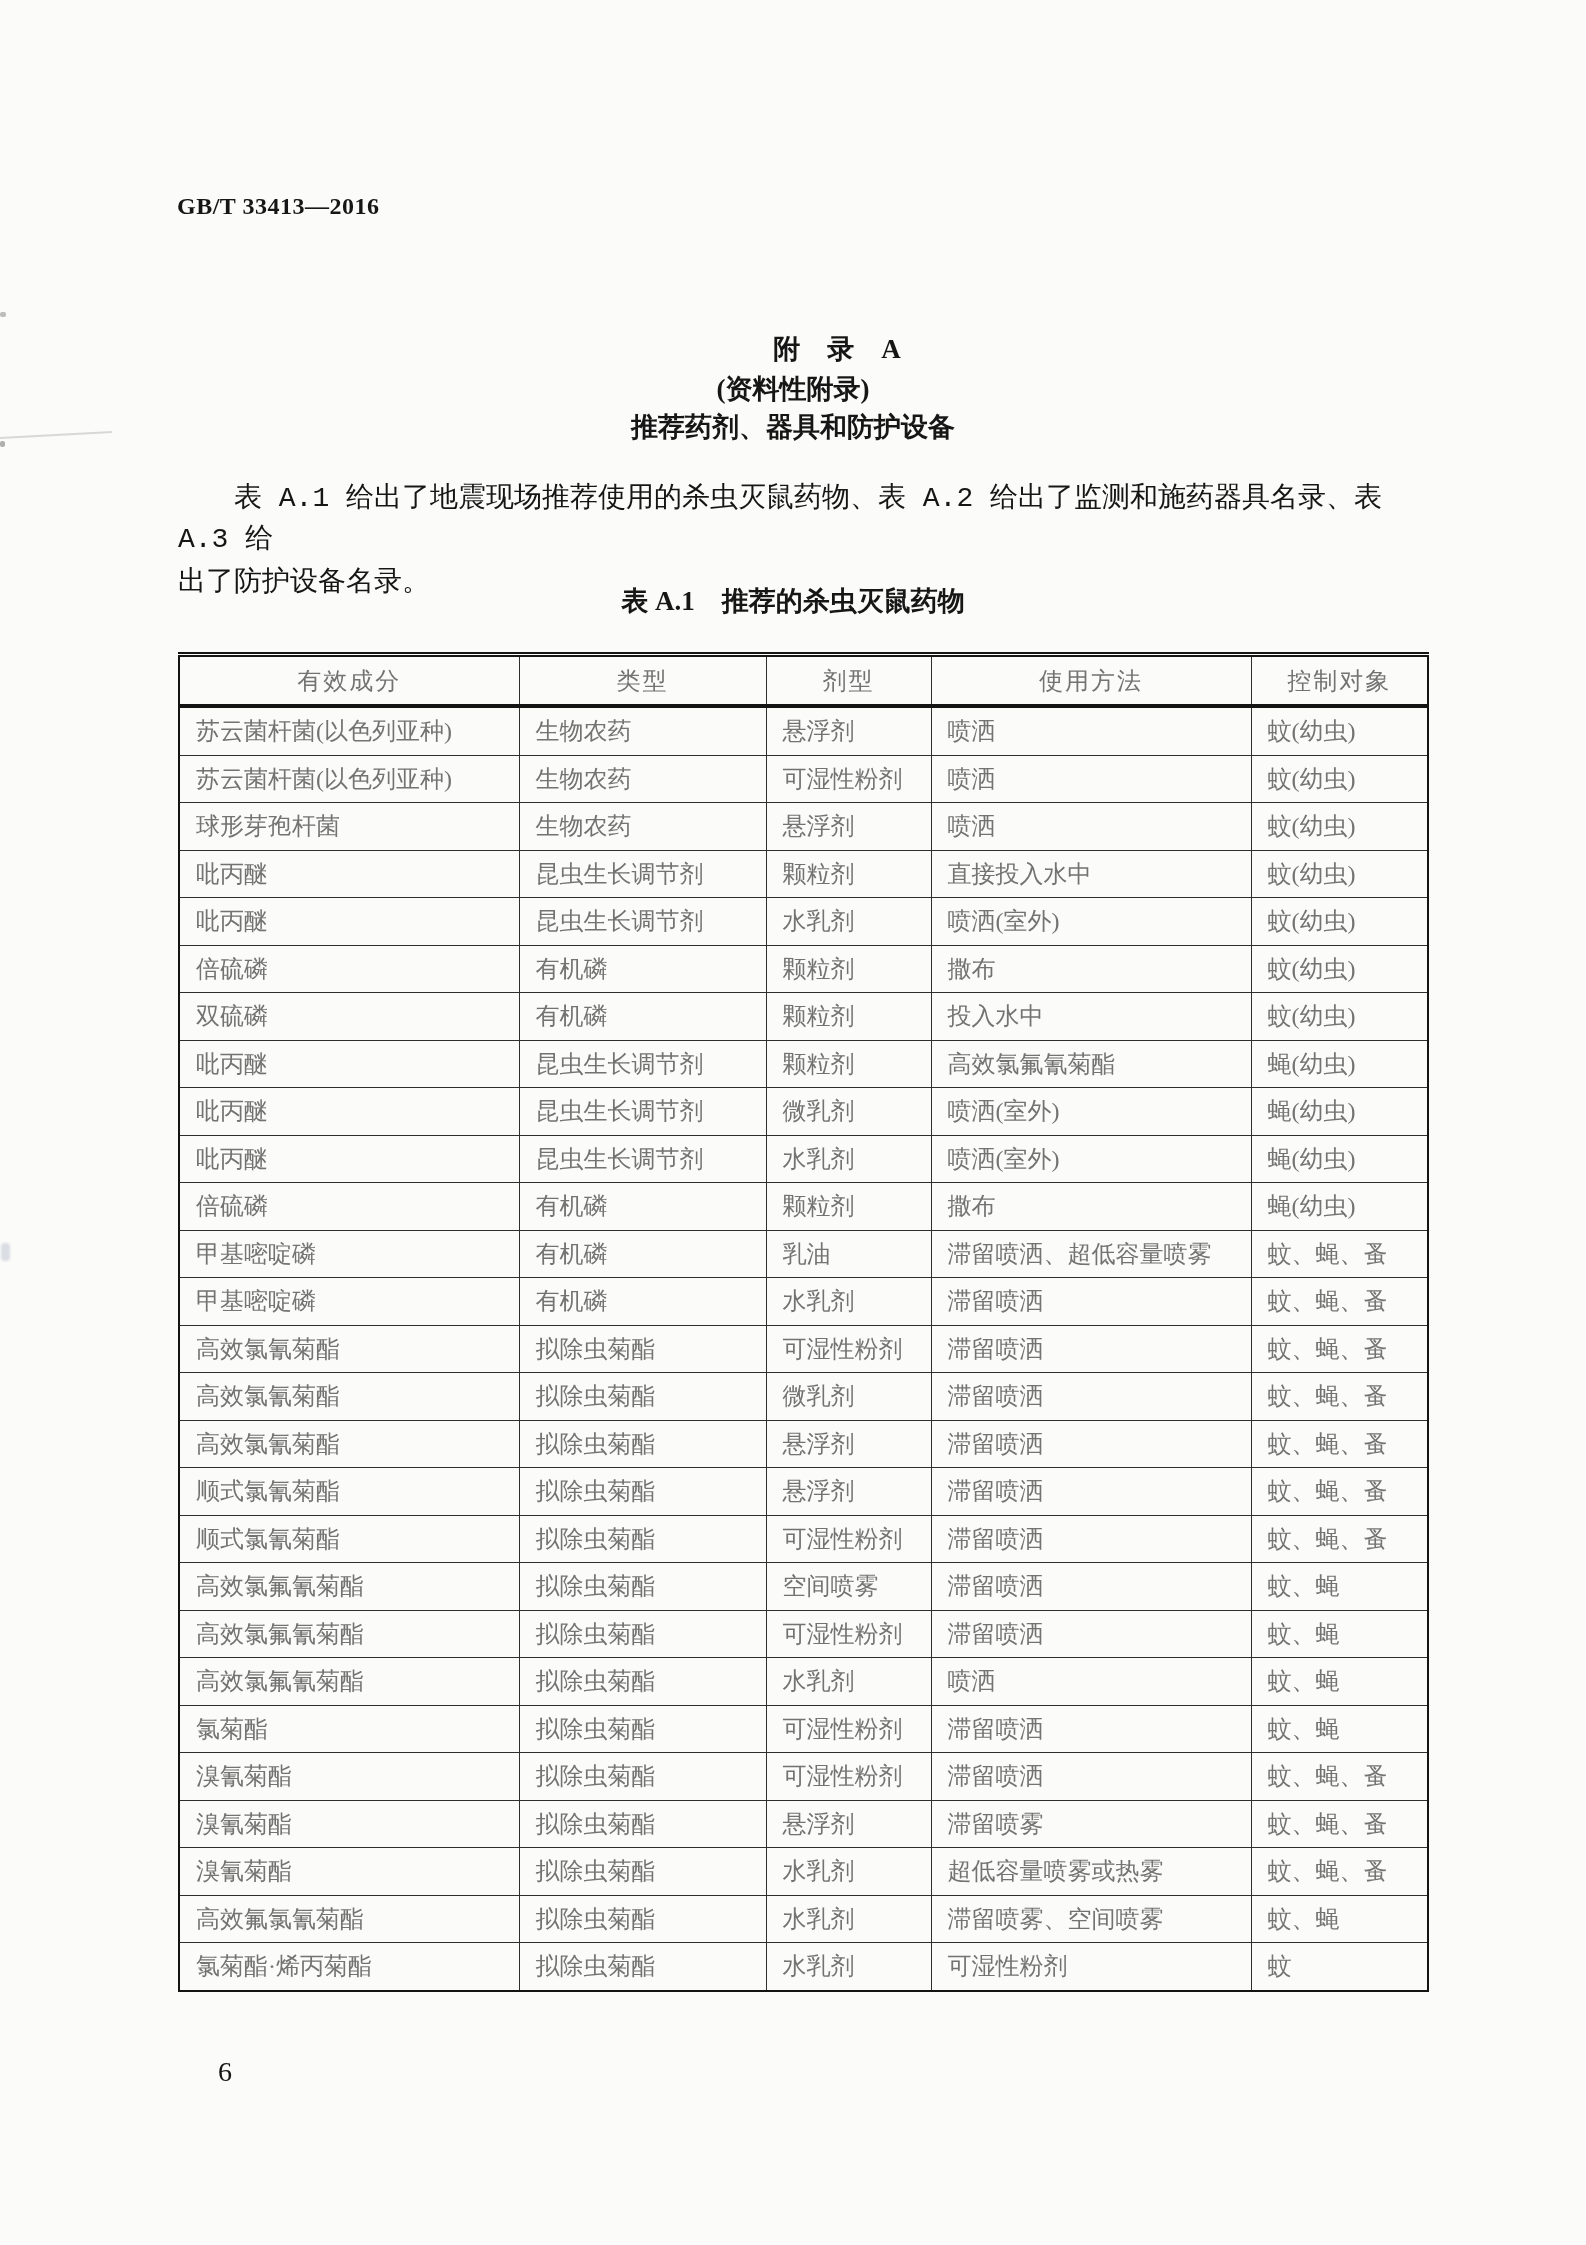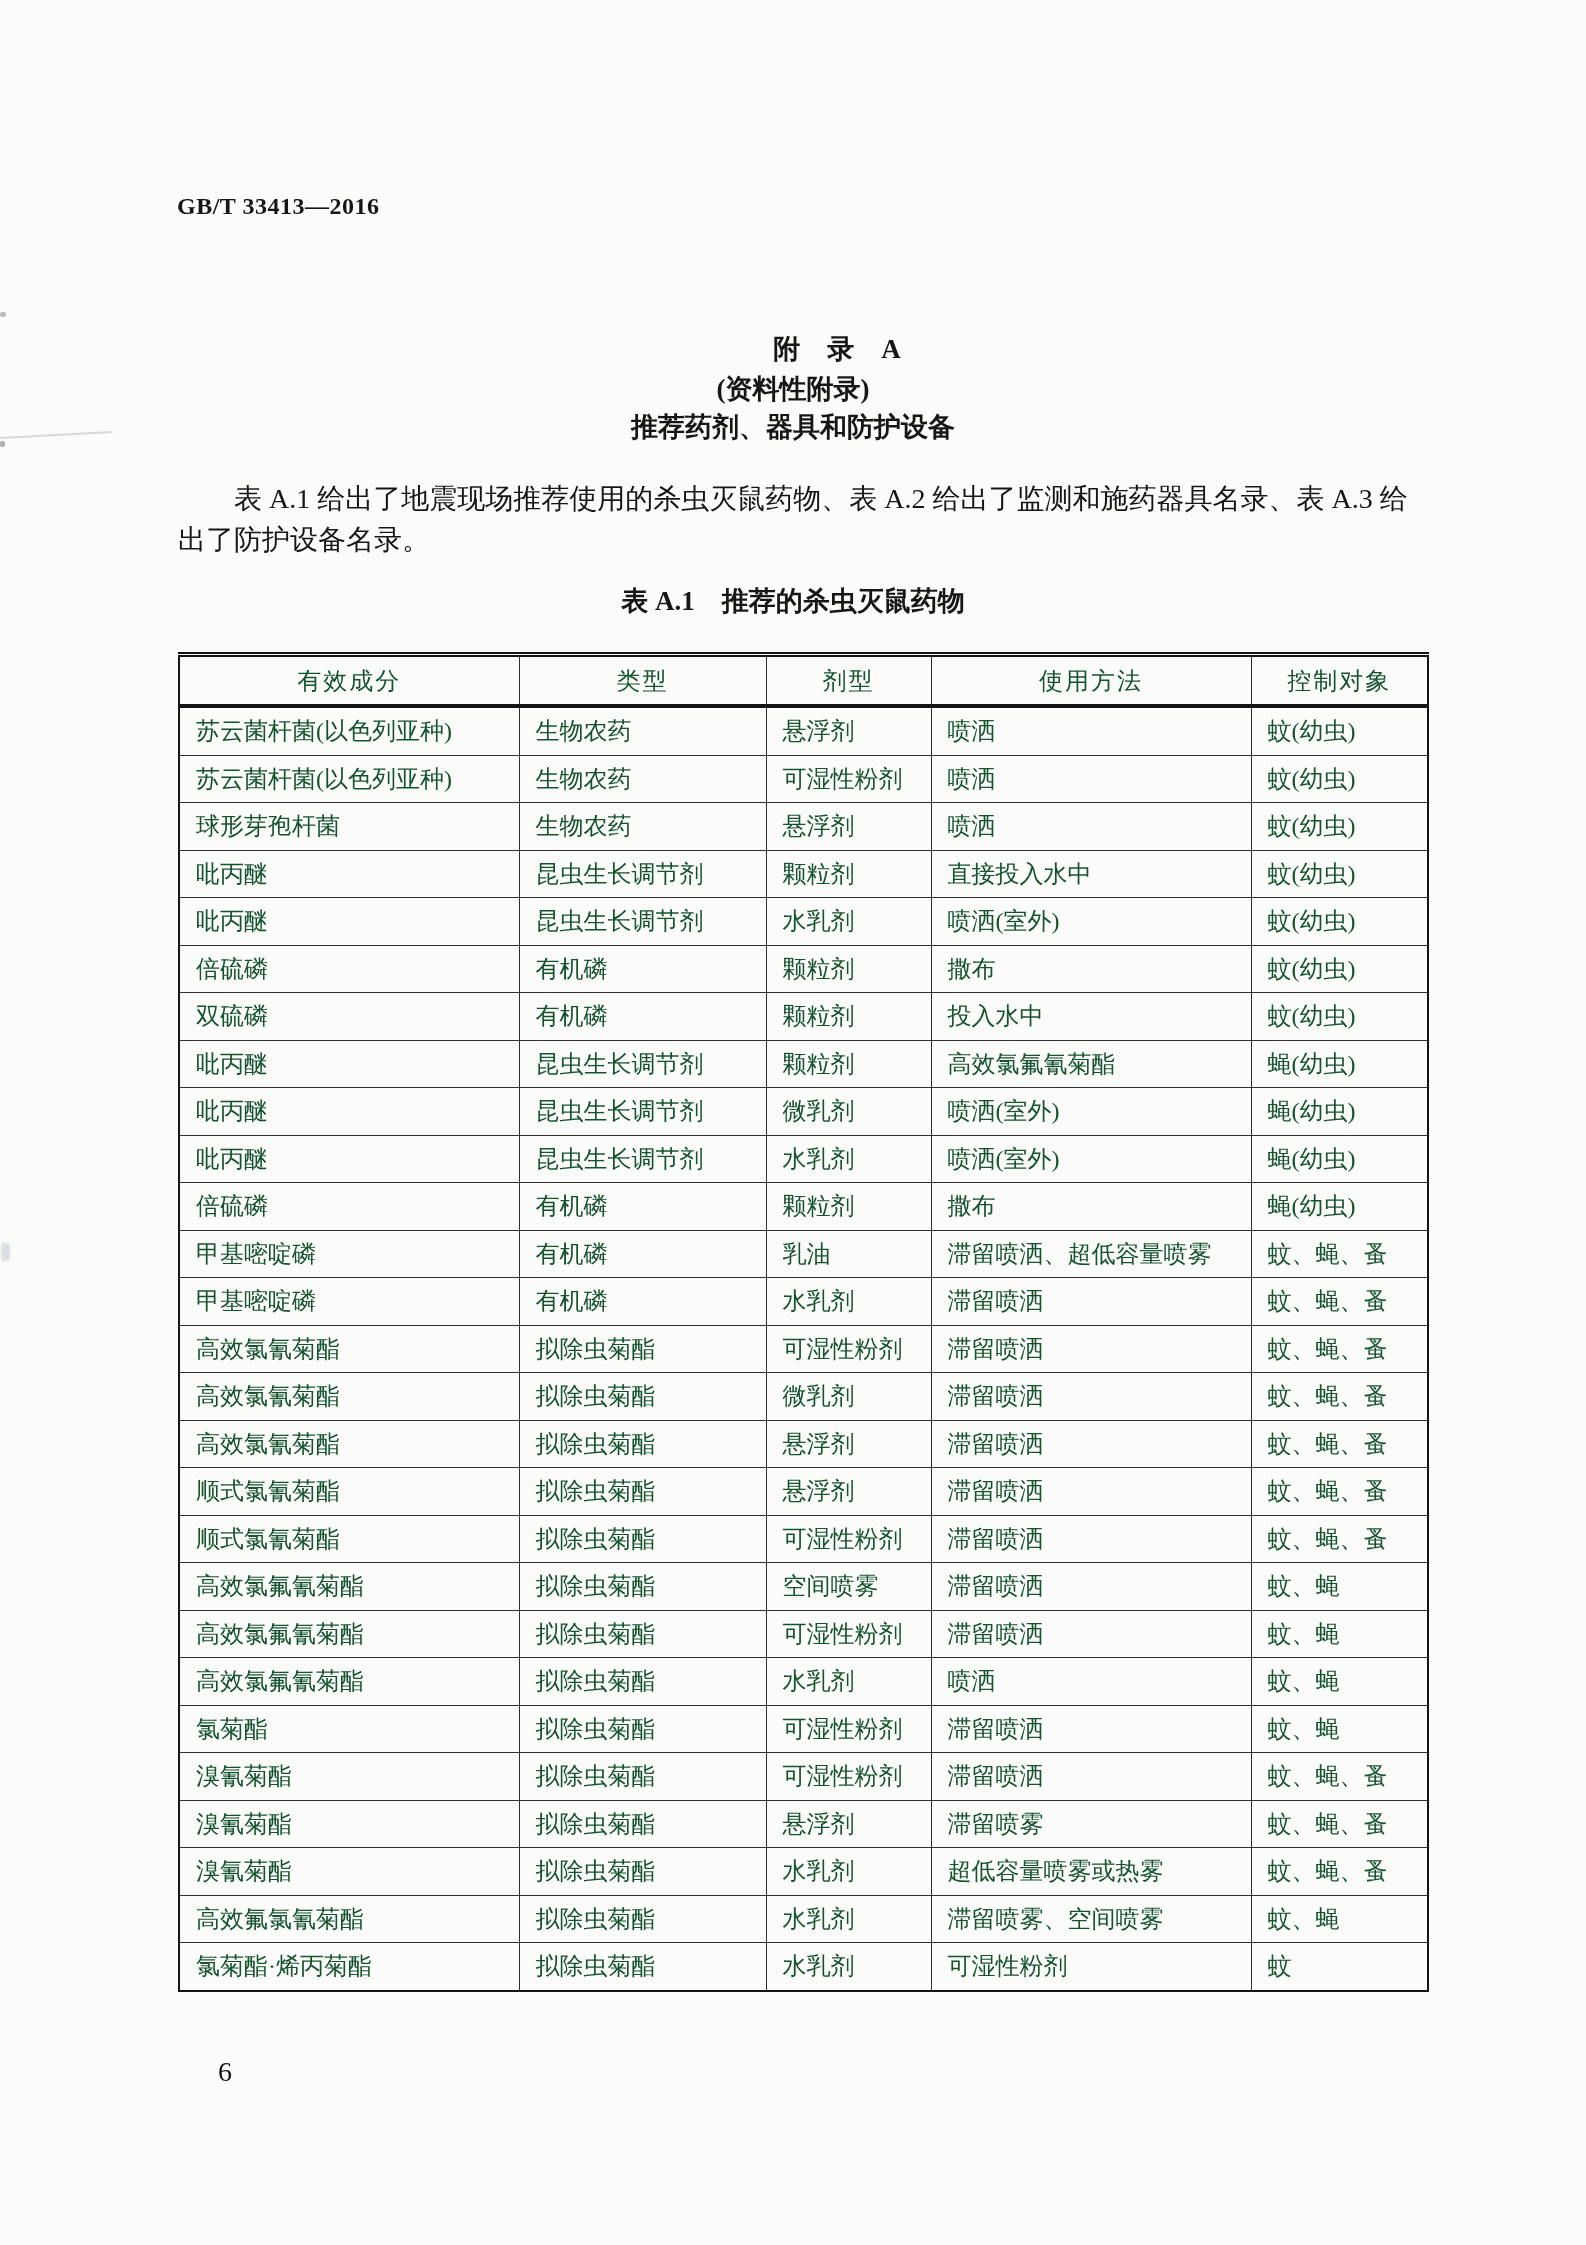--- a/index.html
+++ b/index.html
@@ -46,21 +46,21 @@
   .h-heading    { top: 412px; }
 
   .intro {
     position: absolute;
     left: 178px;
     top: 478px;
     width: 1253px;
     font-size: 28px;
     line-height: 41px;
   }
-  .intro .l1 { text-indent: 2em; }
+  .intro .l1 { text-indent: 2em; font-family: Liberation Mono, monospace; }
 
   .tbl-caption {
     position: absolute;
     left: 0;
     top: 583px;
     width: 100%;
     text-align: center;
     font-weight: bold;
     font-size: 27px;
   }
@@ -68,21 +68,21 @@
   .tbl-wrap {
     position: absolute;
     left: 178px;
     top: 652px;
   }
   table.doc-table {
     border-collapse: collapse;
     table-layout: fixed;
     width: 1249px;
     font-size: 24px;
-    color: #14532d;
+    color: #737373;
   }
   table.doc-table th,
   table.doc-table td {
     border: 1.5px solid #2e2e2e;
     overflow: hidden;
     white-space: nowrap;
   }
   table.doc-table { border: 2.5px solid #141414; border-top: 5px double #141414; }
   table.doc-table thead th {
     height: 45px;

